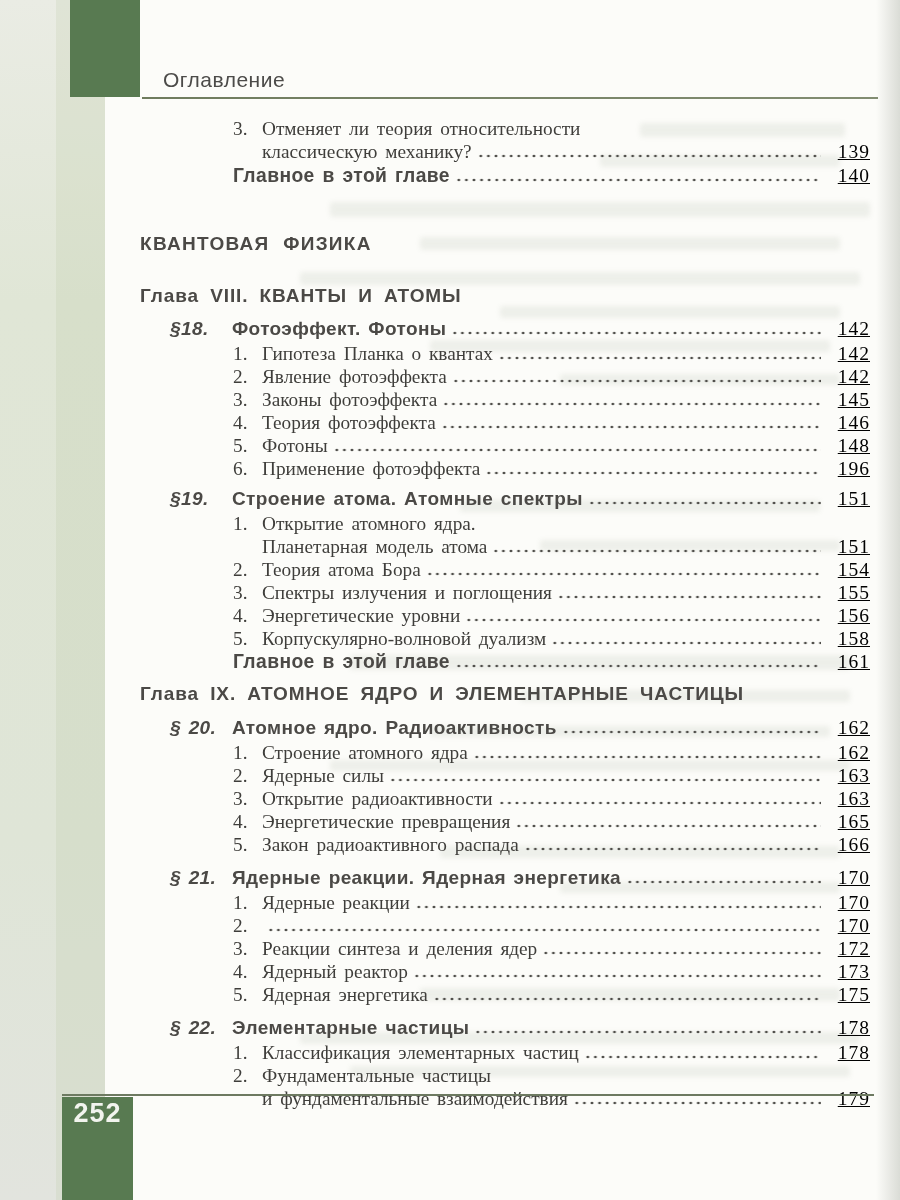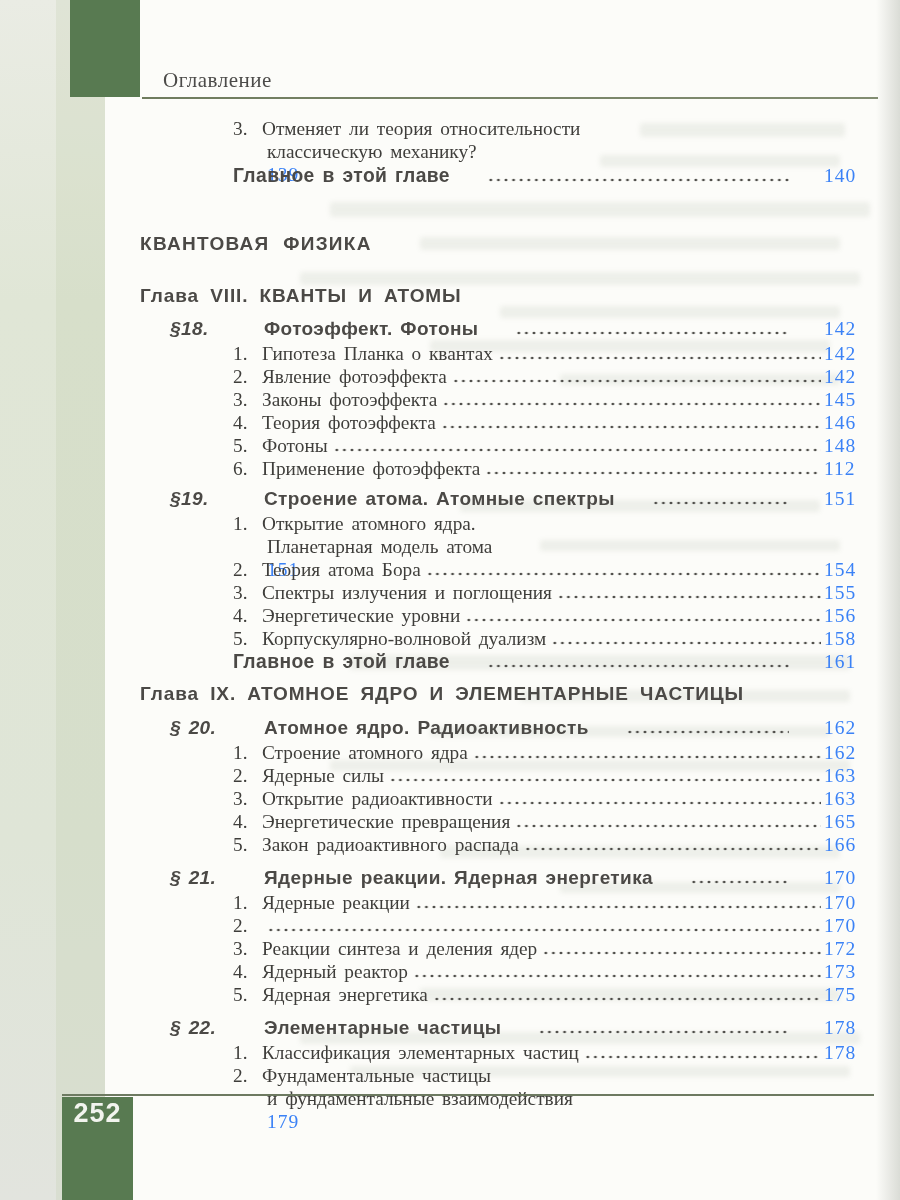--- a/index.html
+++ b/index.html
@@ -13,49 +13,49 @@
     background:rgba(175,195,150,0.18); }
   .right-edge { position:absolute; right:0; top:0; width:24px; height:1200px;
     background:linear-gradient(90deg, rgba(208,210,203,0) 0%, rgba(203,205,198,0.45) 65%, #dadcd6 100%); }
 
   
   .corner-square { position:absolute; left:70px; top:0; width:70px; height:97px; background:#587a51; }
   .page-tab { position:absolute; left:62px; top:1097px; width:71px; height:130px; background:#587a51;
     color:#f2f4ee; font-family:"Liberation Sans", sans-serif; font-weight:bold; font-size:27px;
     text-align:center; letter-spacing:1px; box-sizing:border-box; padding-top:1px; }
 
-  .page-header { position:absolute; left:163px; top:68px; font-family:Liberation Serif, serif;
+  .page-header { position:absolute; left:163px; top:68px; font-family:Liberation Sans, sans-serif;
     font-size:21px; color:#4c4b49; letter-spacing:0.5px; }
   .header-rule { position:absolute; left:142px; top:97px; width:736px; height:2px;
     background:linear-gradient(90deg,#6f7c5e,#828d72); }
   .footer-rule { position:absolute; left:62px; top:1094px; width:812px; height:2px; background:#6d7a61; }
 
   
   .ghost { position:absolute; background:#8e9c86; opacity:0.13; filter:blur(2.5px); border-radius:3px; }
 
   
   .content { position:absolute; left:140px; top:117px; width:730px; }
   .row { display:flex; align-items:baseline; line-height:23px; height:23px;
     font-size:19.3px; color:#3f3e3b; word-spacing:3px; white-space:nowrap; }
   .b { font-family:"Liberation Sans", sans-serif; font-weight:bold; color:#4b4946;
-    letter-spacing:0.4px; word-spacing:2px;gap:32px; }
+    letter-spacing:0.4px; word-spacing:2px; }
   .part-title { font-size:19px; height:24px; line-height:24px; margin-top:44px; letter-spacing:1.3px; word-spacing:7px; }
   .chapter-title { font-size:19px; height:24px; line-height:24px; margin-top:28px; letter-spacing:0.9px; word-spacing:5px; }
   .sect { margin-top:8px; height:26px; line-height:26px; font-size:19px; padding-left:30px; }
   .slabel { min-width:62px;font-style:italic; }
   .sub { padding-left:93px; }
   .num { min-width:29px; }
-  .cont { padding-left:122px;flex-direction:column; }
+  .cont { padding-left:122px; }
   .summary { padding-left:93px; }
   .dots { flex:1 1 auto; min-width:20px; height:4px; margin:0 3px 0 5px; align-self:baseline;
     background-image:radial-gradient(circle, #4f4e4a 1.35px, rgba(0,0,0,0) 1.6px);
     background-size:7.6px 4px; background-repeat:repeat-x; background-position:0 100%; }
   .sp { flex:1 1 auto; }
-  .pg { min-width:46px; text-align:left; font-family:"Liberation Serif", serif; font-weight:normal;
-    color:#3b82f6; letter-spacing:1px; font-size:19.5px; }
+  .pg { min-width:46px; text-align:right; font-family:"Liberation Serif", serif; font-weight:normal;
+    color:#000000; letter-spacing:1px; font-size:19.5px;text-decoration:underline; }
 </style>
 </head>
 <body>
 
 <div class="page">
 
   <div class="left-strip"></div>
   <div class="left-strip-inner"></div>
   <div class="right-edge"></div>
   <div class="corner-square"></div>
@@ -137,21 +137,21 @@
     <div class="row sub">
       <span class="num">5.</span>
       <span class="txt">Фотоны</span>
       <span class="dots"></span>
       <span class="pg">148</span>
     </div>
     <div class="row sub">
       <span class="num">6.</span>
       <span class="txt">Применение фотоэффекта</span>
       <span class="dots"></span>
-      <span class="pg">112</span>
+      <span class="pg">196</span>
     </div>
 
     <div class="row sect b" style="margin-top:6px">
       <span class="slabel">§19.</span>
       <span class="txt">Строение атома. Атомные спектры</span>
       <span class="dots"></span>
       <span class="pg">151</span>
     </div>
     <div class="row sub">
       <span class="num">1.</span>

